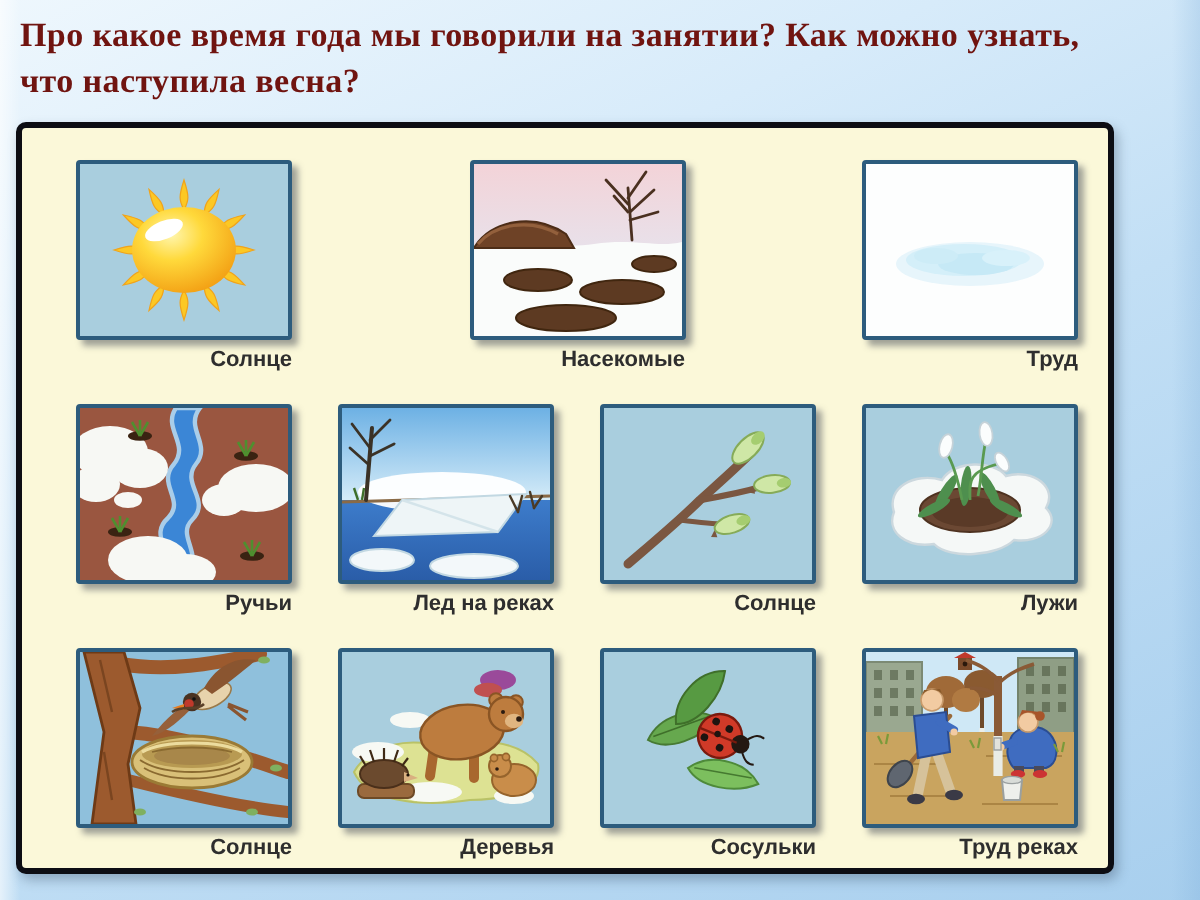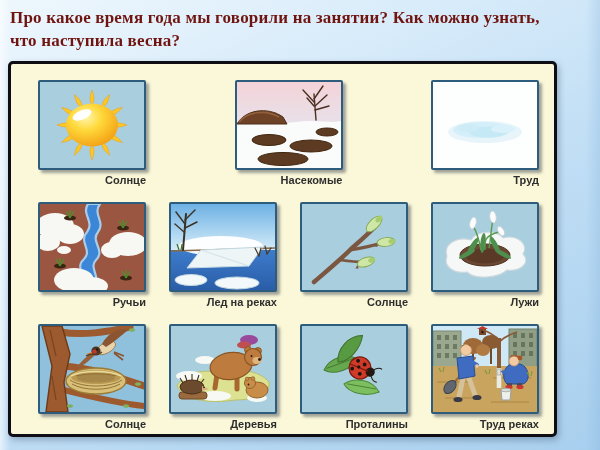--- a/index.html
+++ b/index.html
@@ -400,21 +400,21 @@
                   <circle cx="-4.5" cy="-6" r="1.9"></circle>
                   <circle cx="-7" cy="3.5" r="1.9"></circle>
                   <circle cx="2" cy="5.5" r="1.9"></circle>
                   <circle cx="-1.5" cy="-0.5" r="1.6"></circle>
               </g>
               <path d="M13,-3 C16,-7 18,-8 21,-7" stroke="#241812" stroke-width="1" fill="none"></path>
               <path d="M13,3 C16,7 18,8 21,7" stroke="#241812" stroke-width="1" fill="none"></path>
             </g>
           </svg>
         </div>
-        <div class="card-label">Проталины</div>
+        <div class="card-label">Сосульки</div>
       </div>
 
       <div class="cell">
         <div class="card">
           <svg viewBox="0 0 104 86">
             <rect width="104" height="86" fill="#cfe8f6"></rect>
             <g>
               <rect x="0" y="5" width="28" height="38" fill="#9aa890" stroke="#7c8a74" stroke-width="1"></rect>
               <g fill="#6d7a62">
                 <rect x="4" y="9" width="4" height="5"></rect>

